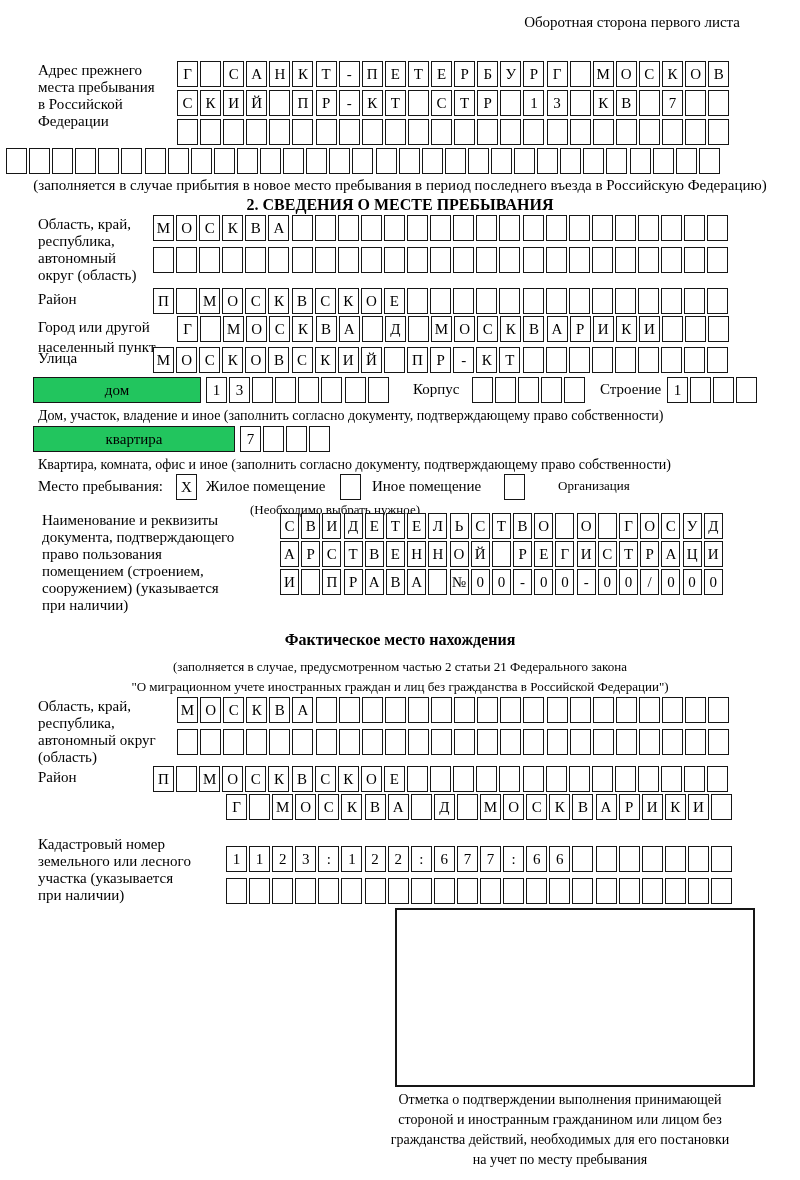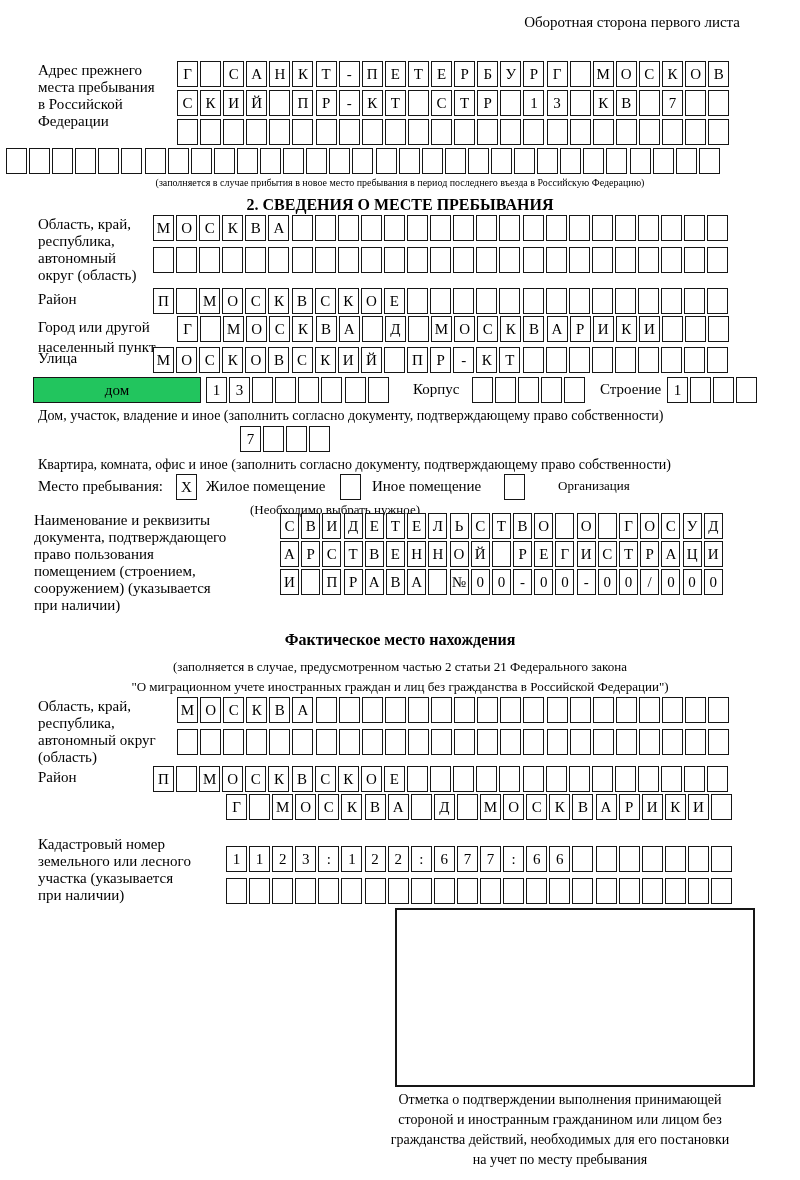--- a/index.html
+++ b/index.html
@@ -20,21 +20,21 @@
   .tight .cell{width:17px;margin-right:2.2px;}
   .checkbox{
     display:inline-block;width:19px;height:24px;border:1.7px solid #161616;
     text-align:center;font-size:15px;line-height:24px;background:#fff;
   }
   .fieldbox{
     border:1.7px solid #161616;height:24px;text-align:center;
     font-size:15px;line-height:24px;background:#22c55e;
   }
   .note{font-size:13px;}
-  .note125{font-size:10px;}
+  .note125{font-size:15px;}
   .note14{font-size:14px;}
   .title{font-weight:bold;font-size:16px;text-align:center;width:100%;left:0;}
   .center{text-align:center;}
   .preline{white-space:pre-line;}
   .stampbox{border:2px solid #161616;background:#fff;}
 </style>
 </head>
 <body>
 
 <div class="page">
@@ -327,38 +327,39 @@
     </div>
   <div class="abs" style="left:600px;top:381px;font-size:15px">Строение</div>
   <div class="abs cellrow" style="left:667px;top:377px">
       <span class="cell">1</span>
       <span class="cell"></span>
       <span class="cell"></span>
       <span class="cell"></span>
     </div>
   <div class="abs note14" style="left:38px;top:408px">Дом, участок, владение и иное (заполнить согласно документу, подтверждающему право собственности)</div>
 
+  <div class="abs fieldbox" style="left:33px;top:426px;width:200px">квартира</div>
   <div class="abs cellrow" style="left:240px;top:426px">
       <span class="cell">7</span>
       <span class="cell"></span>
       <span class="cell"></span>
       <span class="cell"></span>
     </div>
   <div class="abs note14" style="left:38px;top:457px">Квартира, комната, офис и иное (заполнить согласно документу, подтверждающему право собственности)</div>
 
   <div class="abs" style="left:38px;top:478px;font-size:15px">Место пребывания:</div>
   <span class="abs checkbox" style="left:176px;top:474px">X</span>
   <div class="abs" style="left:206px;top:478px;font-size:15px">Жилое помещение</div>
   <span class="abs checkbox" style="left:340px;top:474px"></span>
   <div class="abs" style="left:372px;top:478px;font-size:15px">Иное помещение</div>
   <span class="abs checkbox" style="left:504px;top:474px"></span>
   <div class="abs" style="left:558px;top:478px;font-size:13px">Организация</div>
   <div class="abs note center" style="left:160px;top:502px;width:350px">(Необходимо выбрать нужное)</div>
 
-  <div class="abs lbl" style="left:34px;top:512px;width:238px">Наименование и реквизиты
+  <div class="abs lbl" style="left:42px;top:512px;width:238px">Наименование и реквизиты
 документа, подтверждающего
 право пользования
 помещением (строением,
 сооружением) (указывается
 при наличии)</div>
   <div class="abs cellrow tight" style="left:280px;top:513px">
       <span class="cell">С</span>
       <span class="cell">В</span>
       <span class="cell">И</span>
       <span class="cell">Д</span>

